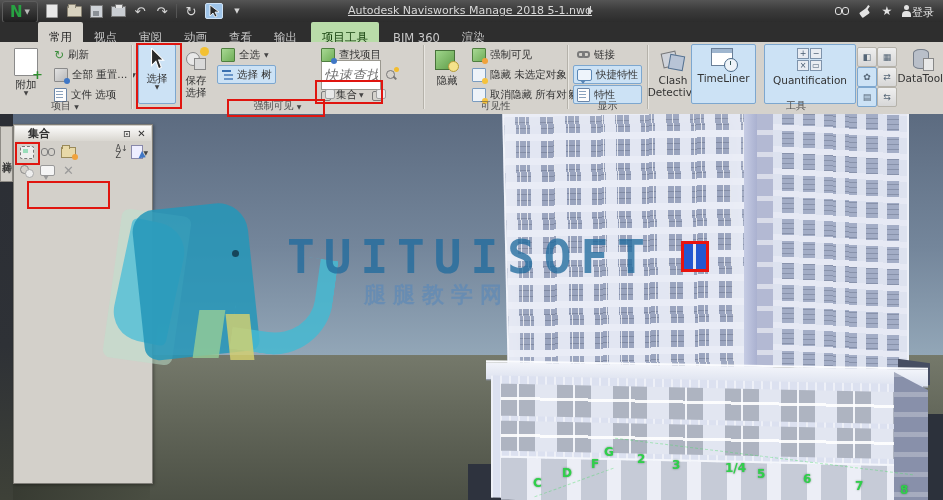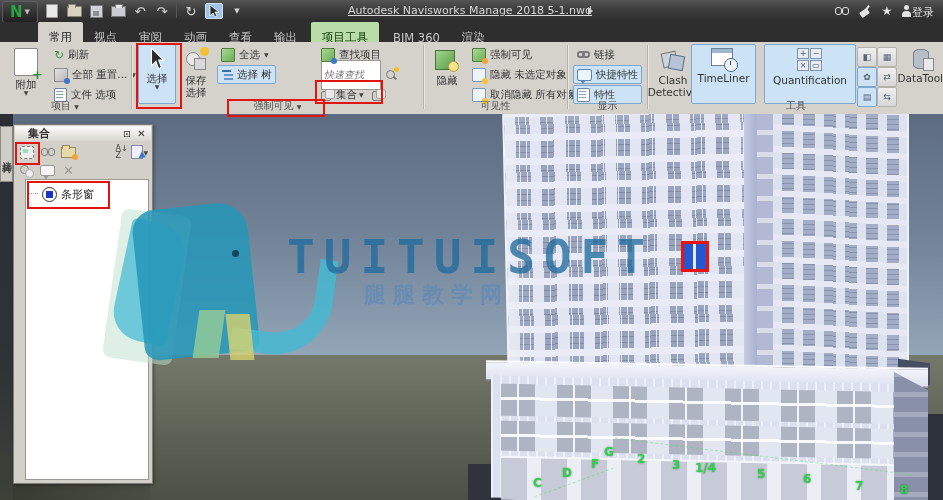--- a/index.html
+++ b/index.html
@@ -84,21 +84,21 @@
   .tlico .ck{position:absolute;right:-1px;bottom:-2px;width:12px;height:12px;border-radius:50%;background:#eef3f8;border:1px solid #4a6a8a;}
   .tlico .ck:before{content:"";position:absolute;left:5px;top:2px;width:1px;height:4px;background:#355;}
   .qico{width:26px;height:24px;display:grid;grid-template-columns:12px 12px;grid-template-rows:11px 11px;gap:1px;}
   .qico span{background:#e8ecf2;border:1px solid #7e93ab;font-size:8px;line-height:10px;text-align:center;color:#44596f;}
   .dbico{width:20px;height:22px;position:relative;}
   .dbico .cy{position:absolute;left:0;top:1px;width:14px;height:18px;background:#b9bfc9;border:1px solid #767e8a;border-radius:7px/4px;}
   .dbico .cd{position:absolute;right:-1px;bottom:-1px;width:9px;height:11px;background:#e8e8e8;border:1px solid #888;}
   .minigrid{position:absolute;top:5px;display:grid;grid-template-columns:19px 19px;grid-template-rows:19px 19px 19px;gap:1px;}
   .mg{width:18px;height:18px;border:1px solid #b5b2aa;border-radius:2px;background:linear-gradient(#efefef,#d7d7d7);display:flex;align-items:center;justify-content:center;font-size:9px;color:#567;}
   .mg.toggled{background:#cce2f5;border-color:#7da7cf;}
-  .qfind{width:60px;height:14px;border:1px solid #9a988f;background:#fff;font-size:10px;font-style:italic;color:#888;padding:14px 2px;box-sizing:border-box;}
+  .qfind{width:60px;height:14px;border:1px solid #9a988f;background:#fff;font-size:14px;font-style:italic;color:#888;padding:14px 2px;box-sizing:border-box;}
   .mag{width:12px;height:12px;position:relative;flex:none;}
   .mag:before{content:"";position:absolute;left:1px;top:1px;width:7px;height:7px;border:1.5px solid #777;border-radius:50%;}
   .mag:after{content:"";position:absolute;left:8px;top:8px;width:4px;height:1.5px;background:#777;transform:rotate(45deg);}
   .spark{position:absolute;right:-2px;top:-2px;width:5px;height:5px;background:#f3bd2e;border-radius:50%;}
   .setsico{width:13px;height:12px;position:relative;flex:none;}
   .setsico:before{content:"";position:absolute;left:0;top:2px;width:8px;height:8px;border:1.5px solid #7a7a7a;border-radius:2px;}
   .setsico:after{content:"";position:absolute;left:4px;top:0;width:8px;height:8px;border:1.5px solid #a0a0a0;border-radius:2px;background:#e9e9e9;}
   .treeico{width:12px;height:12px;position:relative;flex:none;}
   .treeico:before{content:"";position:absolute;left:1px;top:1px;width:9px;height:2px;background:#3a70b0;box-shadow:2px 4px 0 #6a95c8,2px 8px 0 #6a95c8;}
 
@@ -480,21 +480,21 @@
     <div class="selwin"></div>
 
     <div class="gline" style="left:532px;top:368px;width:84px;transform:rotate(-20deg);"></div>
     <div class="gline" style="left:614px;top:342px;width:300px;transform:rotate(7deg);"></div>
     <span class="gl" style="left:533px;top:362px;">C</span>
     <span class="gl" style="left:562px;top:352px;">D</span>
     <span class="gl" style="left:591px;top:343px;">F</span>
     <span class="gl" style="left:604px;top:331px;">G</span>
     <span class="gl" style="left:637px;top:338px;">2</span>
     <span class="gl" style="left:672px;top:344px;">3</span>
-    <span class="gl" style="left:695px;top:347px;">1/4</span>
+    <span class="gl" style="left:725px;top:347px;">1/4</span>
     <span class="gl" style="left:757px;top:353px;">5</span>
     <span class="gl" style="left:803px;top:358px;">6</span>
     <span class="gl" style="left:855px;top:365px;">7</span>
     <span class="gl" style="left:900px;top:369px;">8</span>
 
     <div class="eshape e-bg"></div>
     <div class="eshape e-ear"></div>
     <div class="eshape e-head"></div>
     <div class="eshape e-trunk"></div>
     <div class="eshape e-leg1"></div>
@@ -533,29 +533,20 @@
       <span class="pti" style="left:1px;top:19px;">
           <span class="dupico"></span>
         </span>
       <span class="pti" style="left:22px;top:19px;">
           <span class="cmtico"></span>
         </span>
       <span class="pti" style="left:43px;top:19px;">
           <span class="delx">✕</span>
         </span>
     </div>
-    <div class="pcontent">
-      <div class="treerow">
-        <span class="branch"></span>
-        <span class="setdot">
-            <i></i>
-          </span>
-        <span>条形窗</span>
-      </div>
-    </div>
   </div>
 
   <div class="redbox" style="left:136px;top:43px;width:42px;height:62px;"></div>
   <div class="redbox" style="left:315px;top:80px;width:64px;height:20px;"></div>
   <div class="redbox" style="left:227px;top:99px;width:94px;height:14px;"></div>
   <div class="redbox" style="left:15px;top:142px;width:21px;height:19px;"></div>
   <div class="redbox" style="left:27px;top:181px;width:79px;height:24px;"></div>
 
 </div>
 

